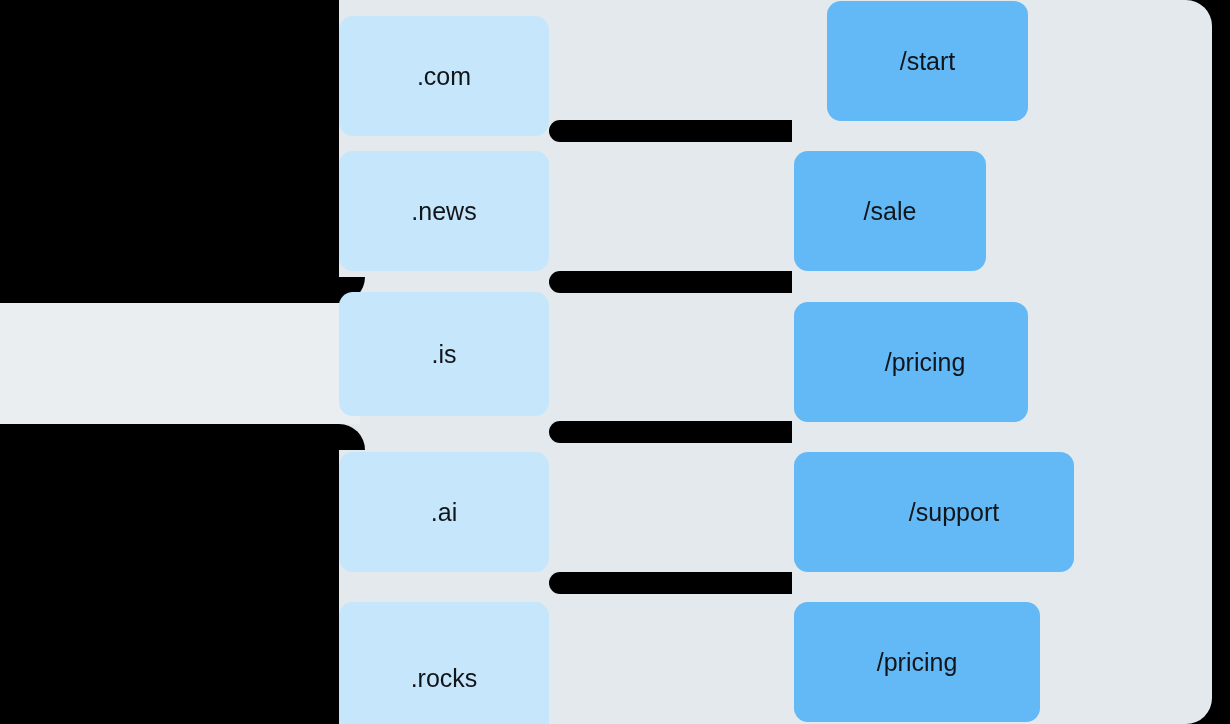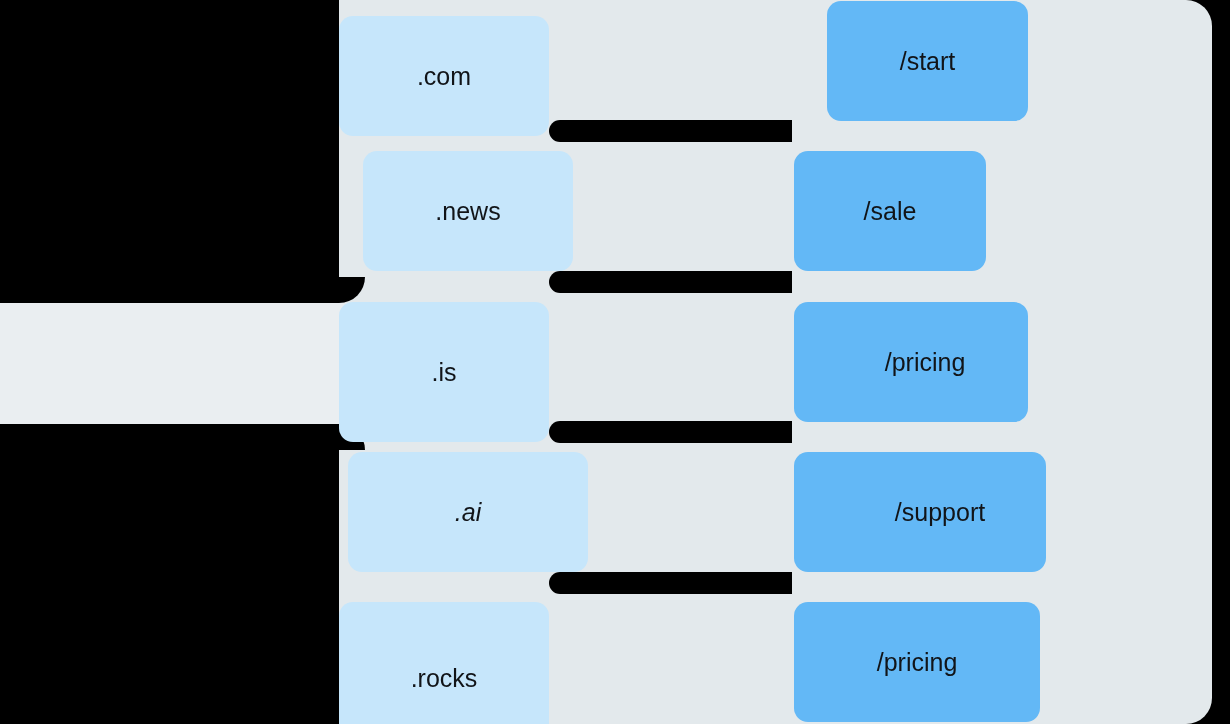--- a/index.html
+++ b/index.html
@@ -113,26 +113,26 @@
   <div id="connector-layer">
       <div class="connector" style="left: 549px; top: 120px; width: 243px;"></div>
       <div class="connector" style="left: 549px; top: 271px; width: 243px;"></div>
       <div class="connector" style="left: 549px; top: 421px; width: 243px;"></div>
       <div class="connector" style="left: 549px; top: 572px; width: 243px;"></div>
     </div>
 
 
   <div id="tld-layer">
       <div class="node node-tld" style="left: 339px; top: 1px; width: 210px; height: 120px; margin-top: 15px;">.com</div>
-      <div class="node node-tld" style="left: 339px; top: 151px; width: 210px; height: 120px; margin-left: 24px;">.news</div>
-      <div class="node node-tld" style="left: 339px; top: 302px; width: 210px; height: 140px;">.is</div>
-      <div class="node node-tld" style="left: 348px; top: 452px; width: 240px; height: 120px; font-style: italic;">.ai</div>
+      <div class="node node-tld" style="left: 339px; top: 151px; width: 210px; height: 120px;">.news</div>
+      <div class="node node-tld" style="left: 339px; top: 292px; width: 210px; height: 124px;">.is</div>
+      <div class="node node-tld" style="left: 339px; top: 452px; width: 210px; height: 120px;">.ai</div>
       <div class="node node-tld" style="left: 339px; top: 602px; width: 210px; height: 152px;">.rocks</div>
     </div>
   <div id="path-layer">
       <div class="node node-path" style="left: 794px; top: 1px; width: 201px; height: 120px; margin-left: 33px;">/start</div>
       <div class="node node-path" style="left: 794px; top: 151px; width: 192px; height: 120px;">/sale</div>
       <div class="node node-path" style="left: 794px; top: 302px; width: 234px; height: 120px; padding-left: 28px;">/pricing</div>
-      <div class="node node-path" style="left: 794px; top: 452px; width: 252px; height: 120px; padding-left: 40px;">/support</div>
+      <div class="node node-path" style="left: 794px; top: 452px; width: 280px; height: 120px; padding-left: 40px;">/support</div>
       <div class="node node-path" style="left: 794px; top: 602px; width: 246px; height: 120px;">/pricing</div>
     </div>
 
 </div>
 
 </body></html>

